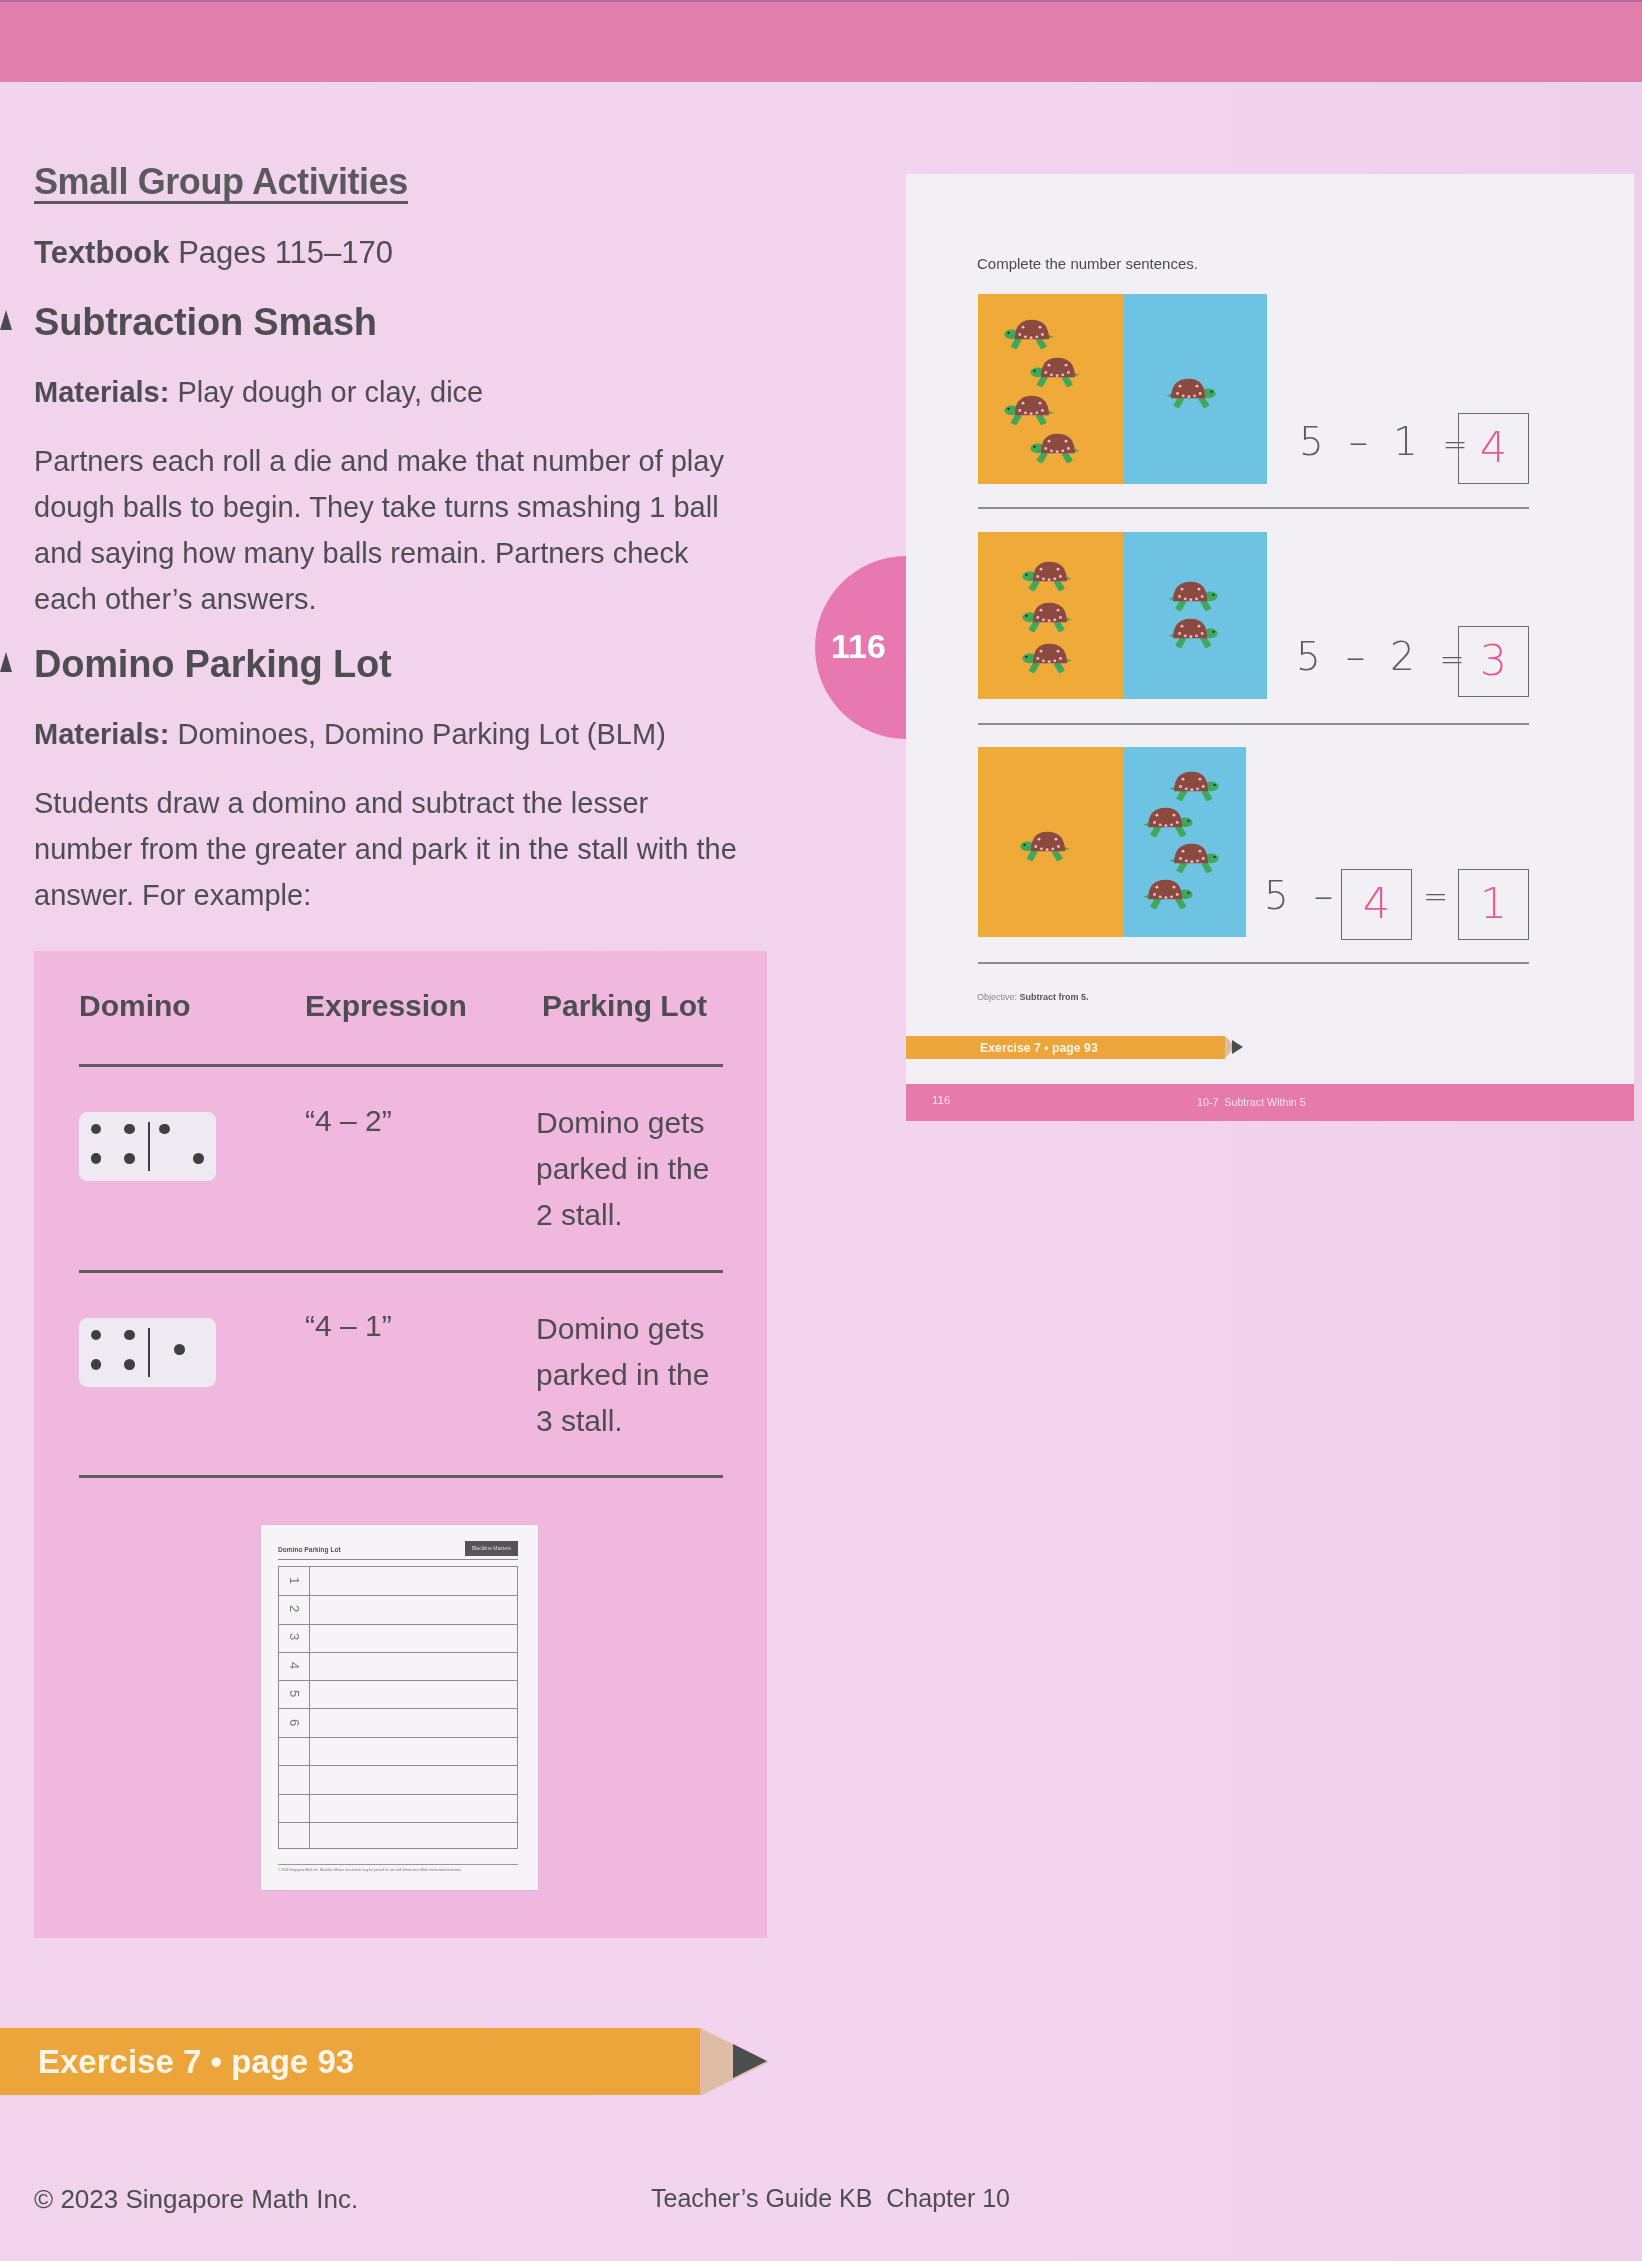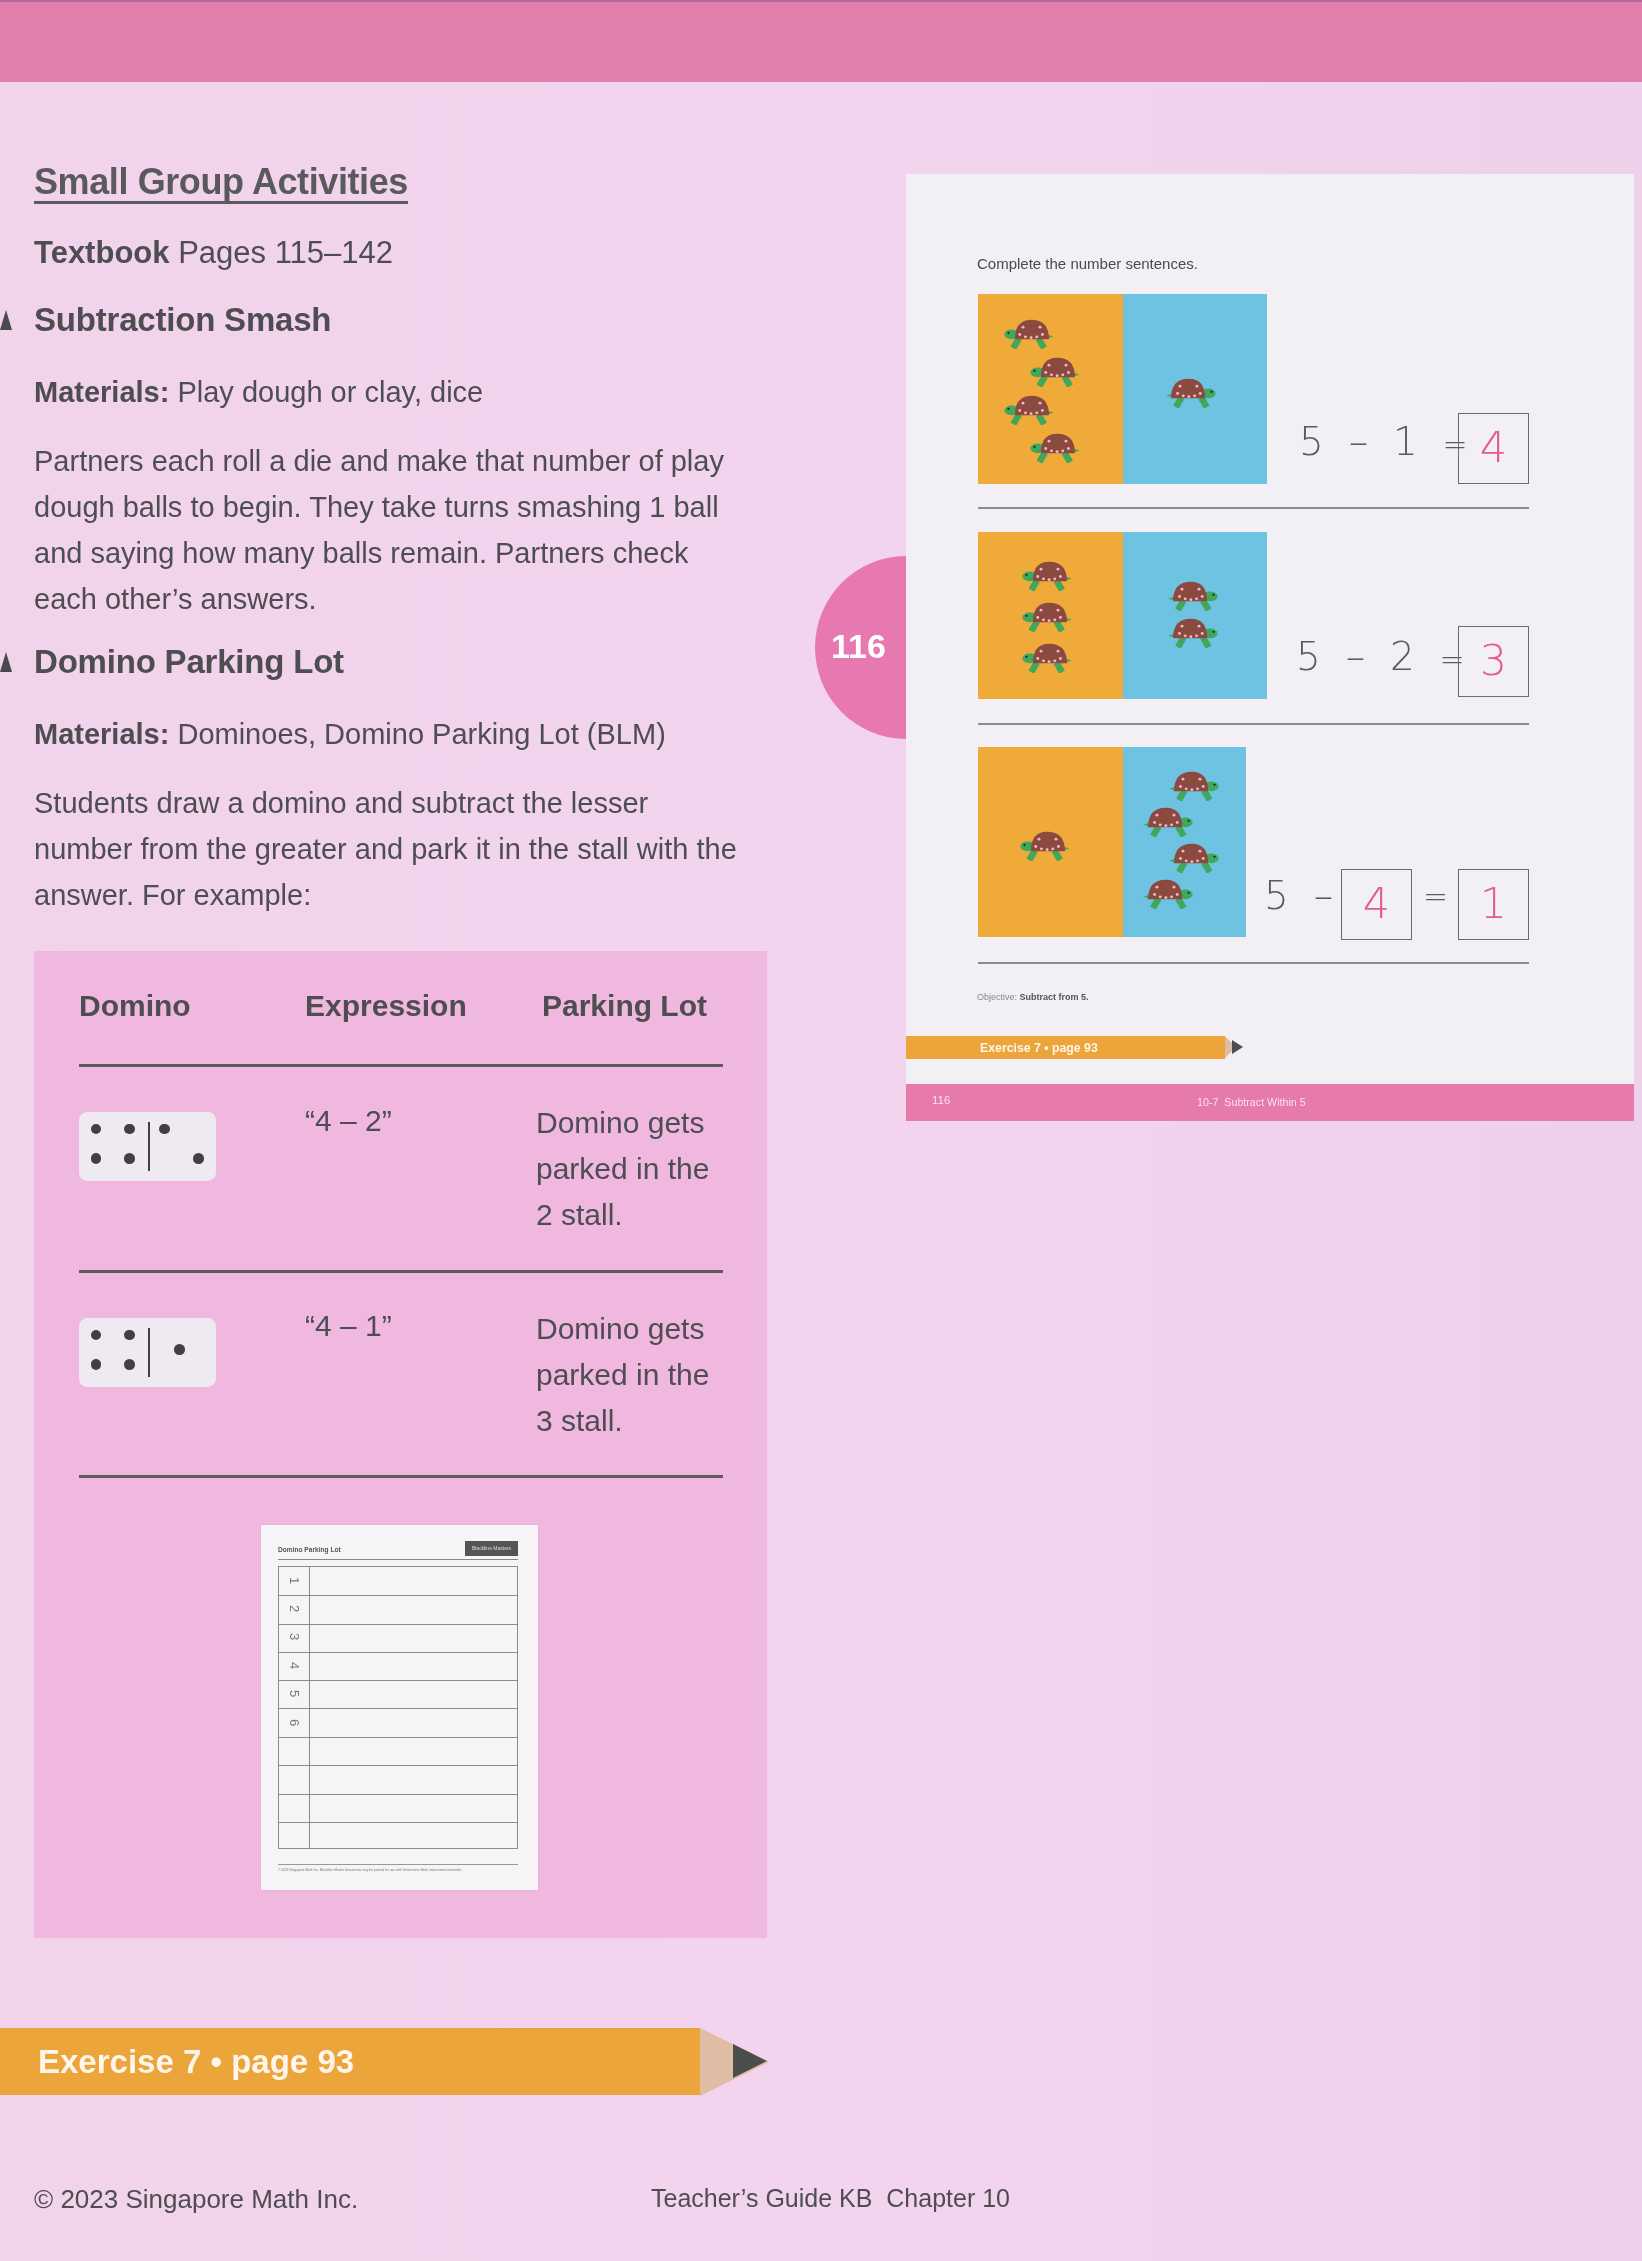--- a/index.html
+++ b/index.html
@@ -19,21 +19,21 @@
 
   
   .section-title {
     left: 34px; top: 161px; font-size: 36px; font-weight: bold; color: #5a5a5e;
     text-decoration: underline; text-underline-offset: 6.6px; text-decoration-thickness: 2.5px;
     letter-spacing: -0.4px;
   }
   .textbook-line { left: 34px; top: 235px; font-size: 31px; color: #4d4d52; }
   .textbook-line b { font-weight: bold; }
   .activity-title {
-    font-size: 33px; font-weight: bold; color: #4d4d52; left: 34px; letter-spacing: -0.2px;
+    font-size: 38px; font-weight: bold; color: #4d4d52; left: 34px; letter-spacing: -0.2px;
   }
   .tri-marker {
     position: absolute; left: 0; width: 0; height: 0;
     border-left: 6.6px solid transparent; border-right: 6.6px solid transparent;
     border-bottom: 20px solid #4a4a4e;
   }
   .materials { left: 34px; font-size: 29px; color: #4d4d52; }
   .materials b { font-weight: bold; }
   .para {
     left: 34px; width: 739px; font-size: 29px; line-height: 46px; color: #4d4d52;
@@ -113,21 +113,21 @@
   .tb-footer-title { left: 1197px; top: 1096px; font-size: 10.7px; color: #fbe1ef; text-align: right; }
 </style>
 </head>
 <body>
 
 <div class="top-band"></div>
 
 <div class="abs section-title">Small Group Activities</div>
 <div class="abs textbook-line">
   <b>Textbook</b>
-  <span>Pages 115–142</span>
+  <span>Pages 115–170</span>
 </div>
 
 <div class="tri-marker" style="top:310px;"></div>
 <div class="abs activity-title" style="top:301px;">Subtraction Smash</div>
 <div class="abs materials" style="top:376px;">
   <b>Materials:</b>
   <span>Play dough or clay, dice</span>
 </div>
 <div class="abs para" style="top:438px; width:723px;">Partners each roll a die and make that number of play dough balls to begin. They take turns smashing 1 ball and saying how many balls remain. Partners check each other’s answers.</div>
 

